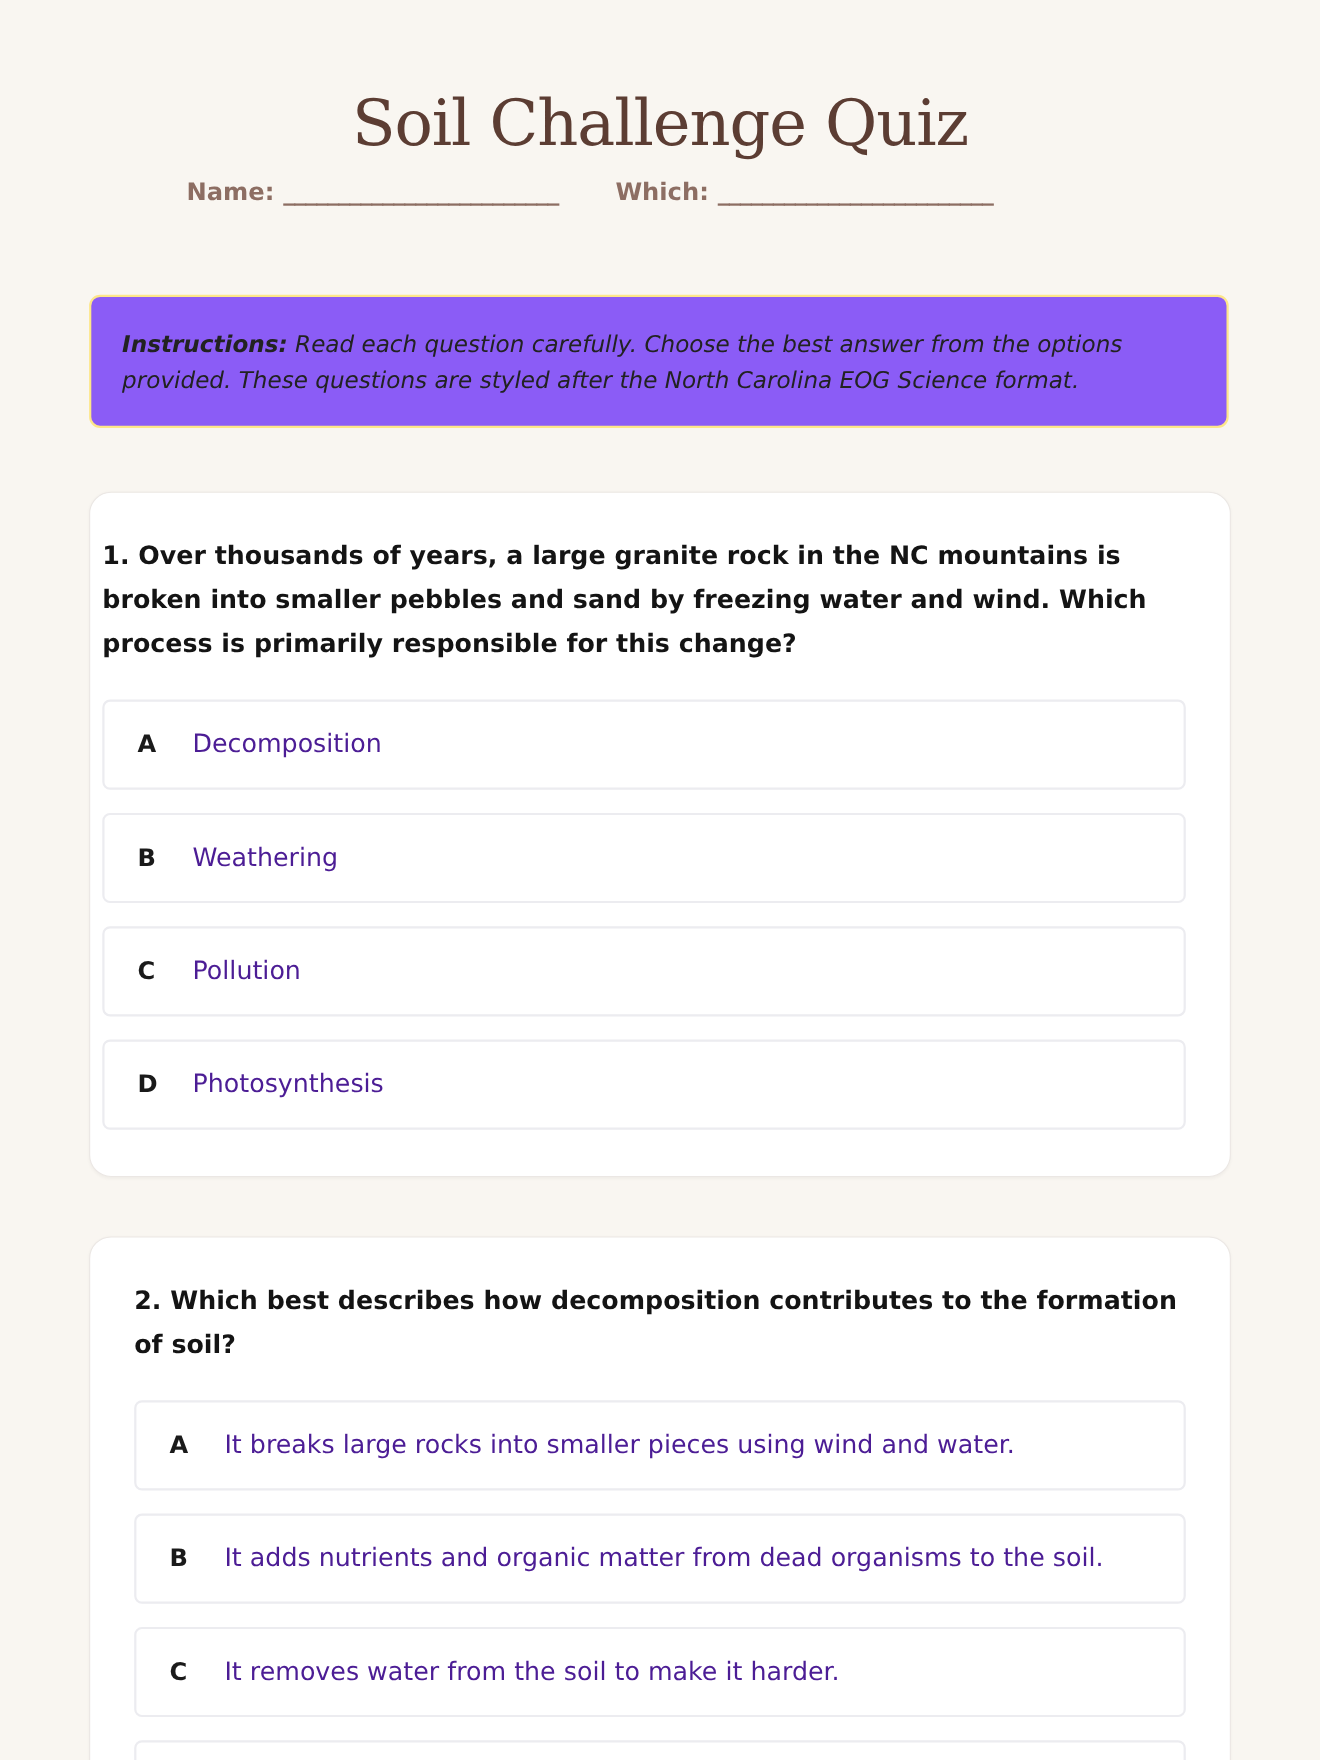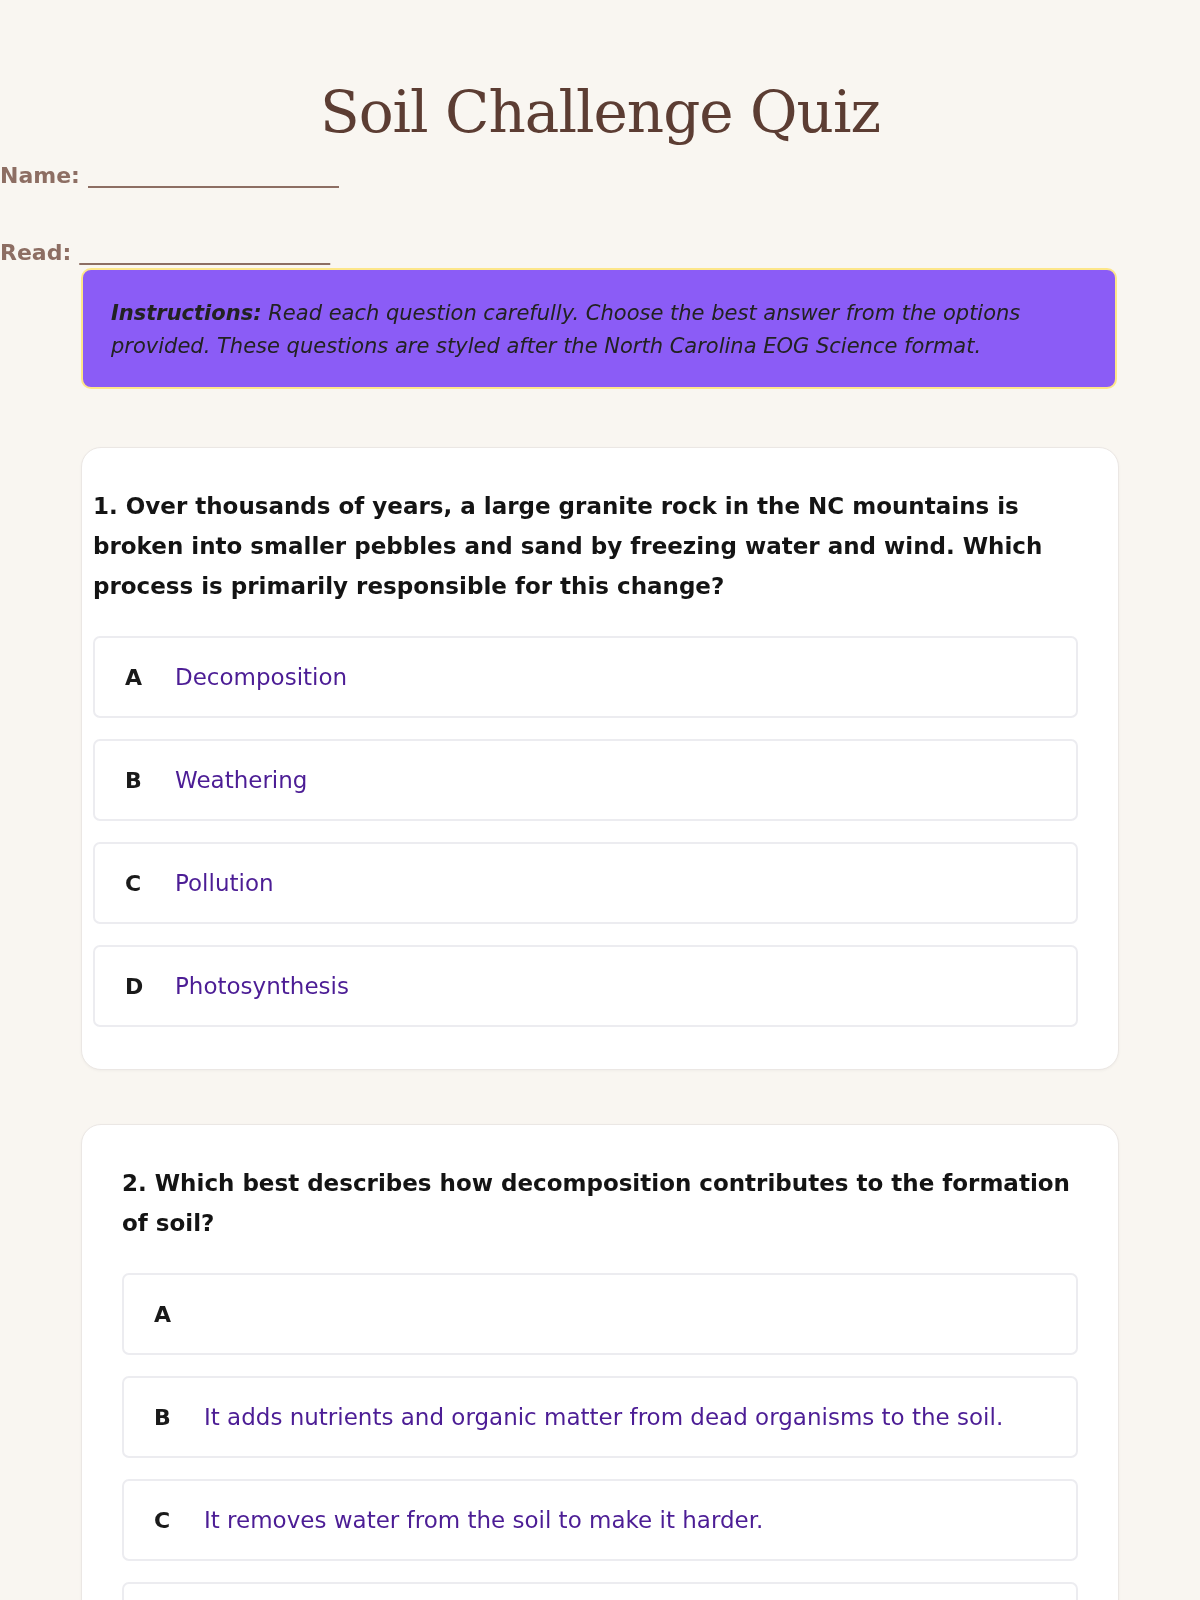--- a/index.html
+++ b/index.html
@@ -13,21 +13,21 @@
   .title {
     position: absolute; top: 78px; left: 0; width: 1200px;
     text-align: center;
     font-family: "DejaVu Serif", serif;
     font-size: 58px; color: #5c3d33; letter-spacing: -1px;
     margin: 0; font-weight: normal;
   }
   .meta {
     position: absolute; top: 163px; left: 0; width: 1072px;
     display: flex; justify-content: center; gap: 52px;
-    font-size: 22px; color: #8d6e63; font-weight: bold; flex-direction: column;
+    font-size: 22px; color: #8d6e63; font-weight: bold;
   }
   .meta .field { display: flex; gap: 8px; white-space: nowrap; }
   .meta .line { font-weight: bold; letter-spacing: -1px; }
   .instructions {
     position: absolute; top: 268px; left: 81px; width: 1036px; height: 121px;
     box-sizing: border-box;
     background: #8b5cf6; border: 2px solid #fde68a; border-radius: 10px;
     padding: 27px 28px;
     font-size: 21px; line-height: 33px; font-style: italic; color: #222;
   }
@@ -60,21 +60,21 @@
 
 <div class="page">
   <h1 class="title">Soil Challenge Quiz</h1>
 
   <div class="meta">
     <div class="field">
       <span>Name:</span>
       <span class="line">_________________________</span>
     </div>
     <div class="field">
-      <span>Read:</span>
+      <span>Which:</span>
       <span class="line">_________________________</span>
     </div>
   </div>
 
   <div class="instructions">
     <b>Instructions:</b><span> Read each question carefully. Choose the best answer from the options provided. These questions are styled after the North Carolina EOG Science format.</span>
   </div>
 
   <div class="card q1">
     <p class="qtext">1. Over thousands of years, a large granite rock in the NC mountains is broken into smaller pebbles and sand by freezing water and wind. Which process is primarily responsible for this change?</p>
@@ -93,20 +93,21 @@
     <div class="option">
       <span class="letter">D</span>
       <span class="txt">Photosynthesis</span>
     </div>
   </div>
 
   <div class="card q2">
     <p class="qtext">2. Which best describes how decomposition contributes to the formation of soil?</p>
     <div class="option">
       <span class="letter">A</span>
+      <span class="txt">It breaks large rocks into smaller pieces using wind and water.</span>
     </div>
     <div class="option">
       <span class="letter">B</span>
       <span class="txt">It adds nutrients and organic matter from dead organisms to the soil.</span>
     </div>
     <div class="option">
       <span class="letter">C</span>
       <span class="txt">It removes water from the soil to make it harder.</span>
     </div>
     <div class="option">

